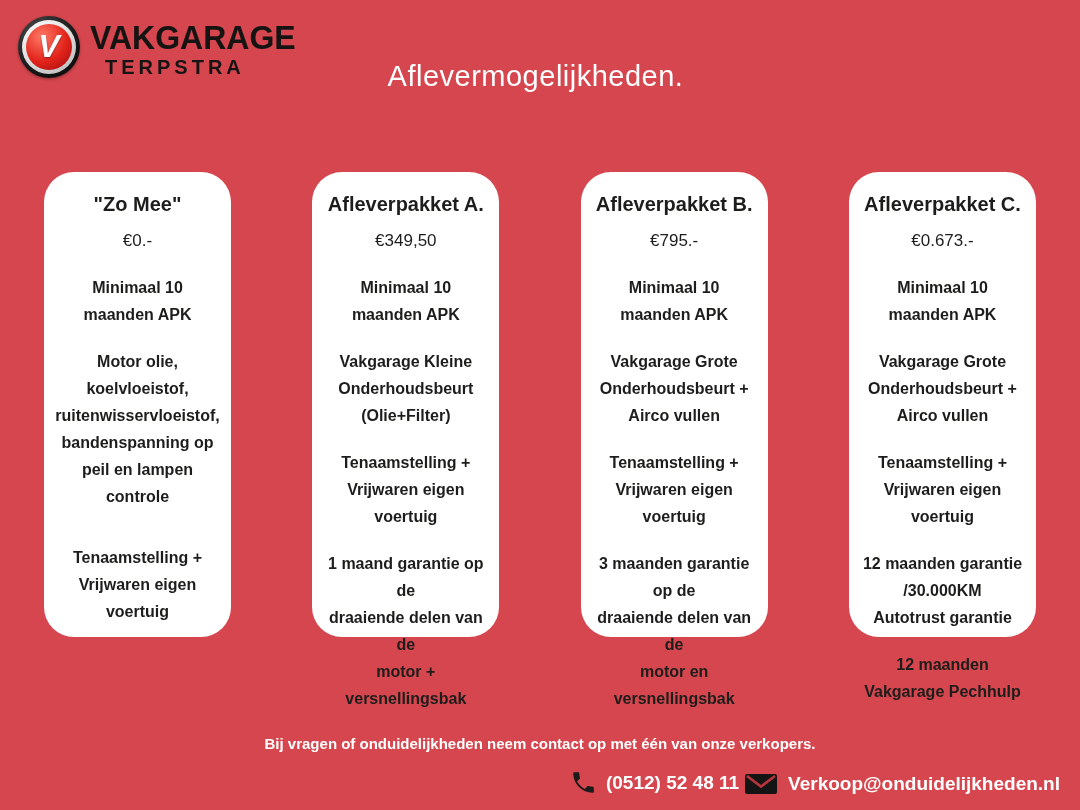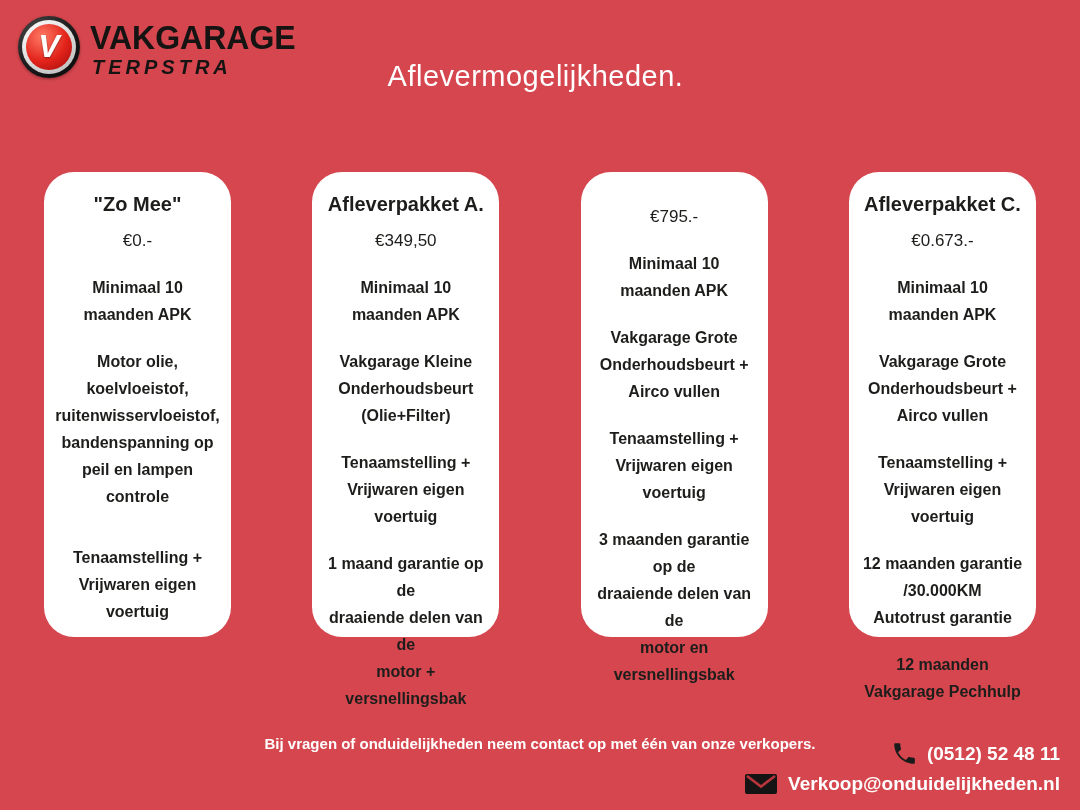--- a/index.html
+++ b/index.html
@@ -55,23 +55,22 @@
     color: #151413;
     line-height: 1;
     transform: scaleY(1.04);
   }
   .brand-subname {
     font-size: 20px;
     font-weight: 700;
     letter-spacing: 4px;
     color: #151413;
     margin-top: 3px;
-    margin-left: 2px;
+    margin-left: 15px;
     line-height: 1;
-    font-style: italic;
   }
   .page-title {
     position: absolute;
     top: 60px; left: 0; right: 9px;
     text-align: center;
     color: #ffffff;
     font-size: 29px;
     font-weight: 400;
     letter-spacing: 0.5px;
   }
@@ -119,21 +118,21 @@
     top: 735px; left: 0; right: 0;
     text-align: center;
     color: #ffffff;
     font-size: 15px;
     font-weight: 700;
   }
   .contact-block {
     position: absolute;
     right: 20px; bottom: 14px;
     display: flex;
-    flex-direction: column;
+    flex-direction: row;
     align-items: flex-end;
     gap: 5px;
   }
   .contact-row {
     display: flex;
     align-items: center;
     gap: 10px;
     color: #ffffff;
     font-size: 19px;
     font-weight: 700;
@@ -184,20 +183,21 @@
 Onderhoudsbeurt
 (Olie+Filter)</div>
     <div class="card-item">Tenaamstelling +
 Vrijwaren eigen voertuig</div>
     <div class="card-item">1 maand garantie op de
 draaiende delen van de
 motor + versnellingsbak</div>
   </div>
 
   <div class="card" data-card-index="2">
+    <div class="card-title">Afleverpakket B.</div>
     <div class="card-price">€795.-</div>
     <div class="card-item first">Minimaal 10
 maanden APK</div>
     <div class="card-item">Vakgarage Grote
 Onderhoudsbeurt +
 Airco vullen</div>
     <div class="card-item">Tenaamstelling +
 Vrijwaren eigen voertuig</div>
     <div class="card-item">3 maanden garantie op de
 draaiende delen van de

